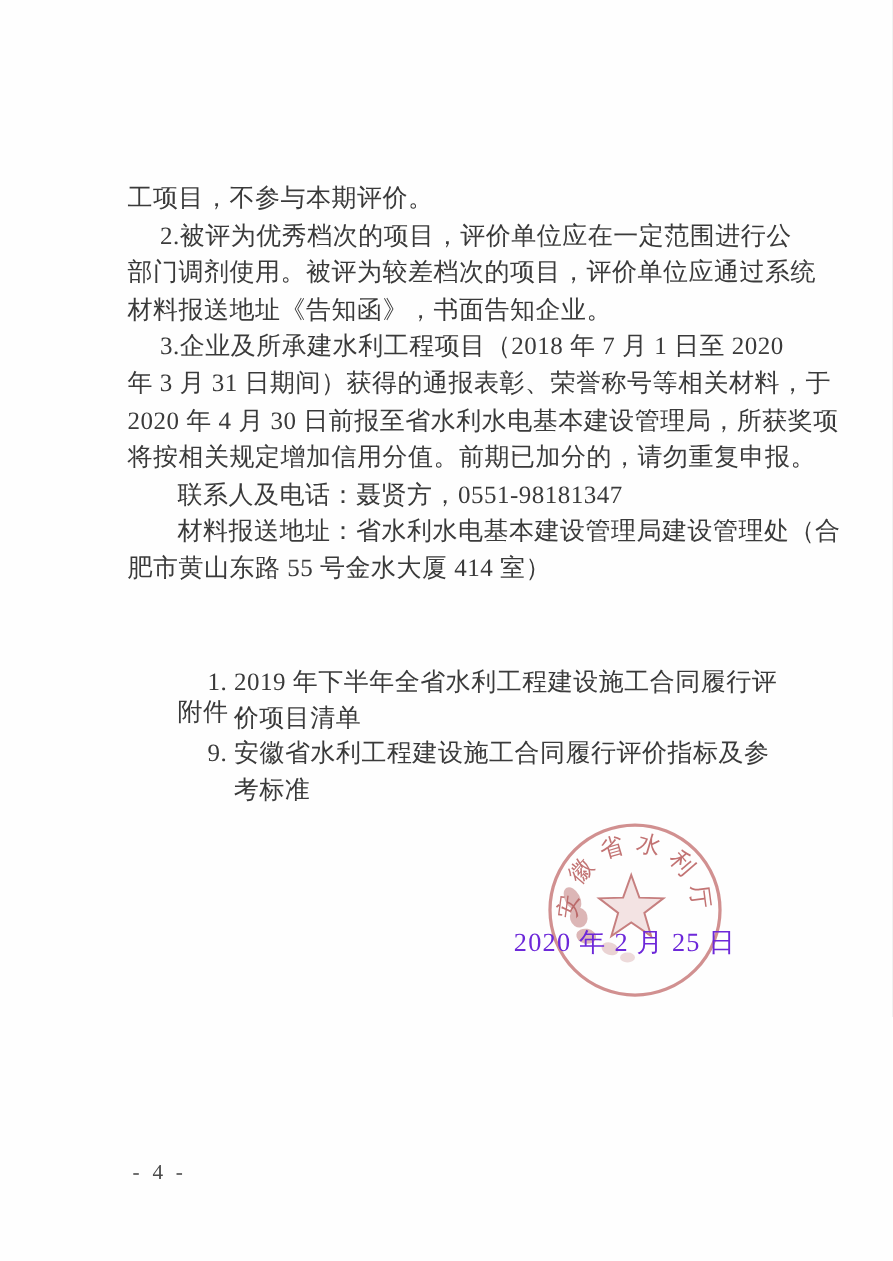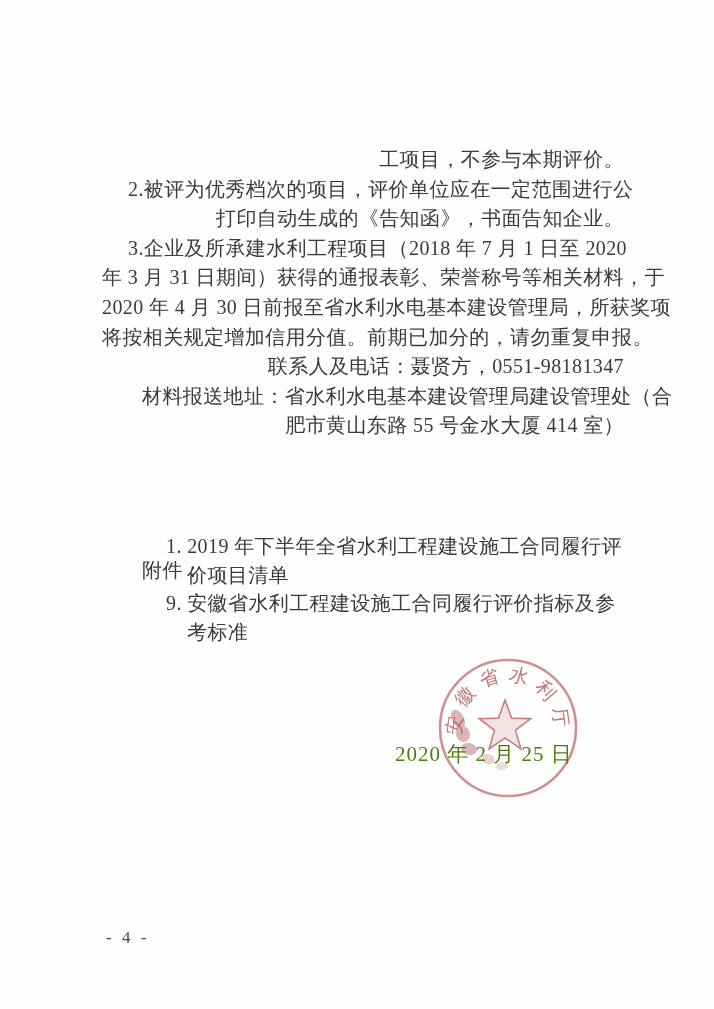--- a/index.html
+++ b/index.html
@@ -21,21 +21,21 @@
   .body-text {
     position: absolute;
     left: 102px;
     top: 145px;
     width: 522px;
     font-size: 20px;
     line-height: 29.6px;
     letter-spacing: 0.4px;
     white-space: nowrap;
   }
-  .body-text .line { height: 29.6px; text-align: right; }
+  .body-text .line { height: 29.6px; }
   .body-text .line.indent-num { padding-left: 26px; }
   .body-text .line.indent-two { padding-left: 40px; }
 
   
   .attachments {
     position: absolute;
     left: 142px;
     top: 532px;
     width: 500px;
     font-size: 20px;
@@ -53,25 +53,25 @@
     left: 436px;
     top: 656px;
     width: 144px;
     height: 144px;
     z-index: 1;
   }
 
   
   .doc-date {
     position: absolute;
-    left: 395px;
+    left: 411px;
     top: 740px;
     font-size: 21px;
     letter-spacing: 1px;
-    color: #4d7c0f;
+    color: #6d28d9;
     z-index: 2;
     white-space: nowrap;
   }
 
   
   .page-number {
     position: absolute;
     left: 106px;
     top: 928px;
     font-size: 17px;
@@ -80,21 +80,22 @@
   }
 </style>
 </head>
 <body>
 
 <div class="page">
 
   <div class="body-text">
     <div class="line">工项目，不参与本期评价。</div>
     <div class="line indent-num">2.被评为优秀档次的项目，评价单位应在一定范围进行公</div>
-    <div class="line">打印自动生成的《告知函》，书面告知企业。</div>
+    <div class="line">部门调剂使用。被评为较差档次的项目，评价单位应通过系统</div>
+    <div class="line">材料报送地址《告知函》，书面告知企业。</div>
     <div class="line indent-num">3.企业及所承建水利工程项目（2018 年 7 月 1 日至 2020</div>
     <div class="line">年 3 月 31 日期间）获得的通报表彰、荣誉称号等相关材料，于</div>
     <div class="line">2020 年 4 月 30 日前报至省水利水电基本建设管理局，所获奖项</div>
     <div class="line">将按相关规定增加信用分值。前期已加分的，请勿重复申报。</div>
     <div class="line indent-two">联系人及电话：聂贤方，0551-98181347</div>
     <div class="line indent-two">材料报送地址：省水利水电基本建设管理局建设管理处（合</div>
     <div class="line">肥市黄山东路 55 号金水大厦 414 室）</div>
   </div>
 
   <div class="attachments">

